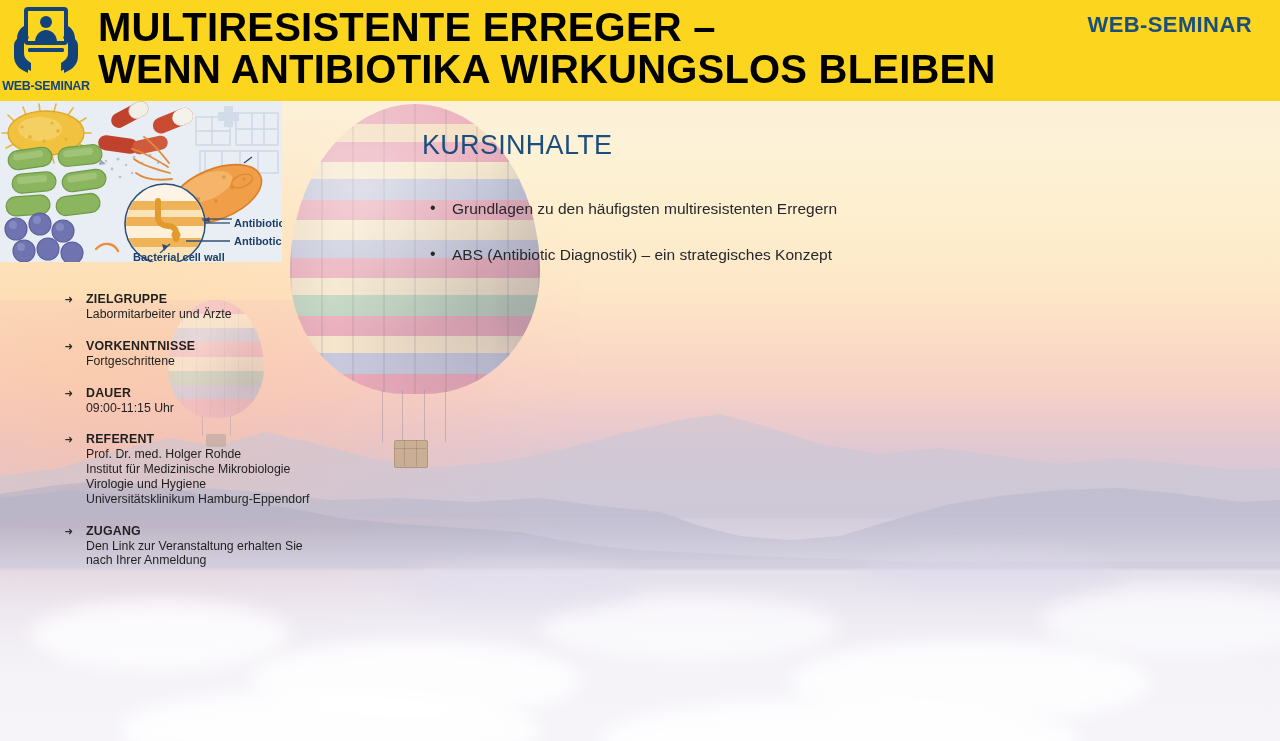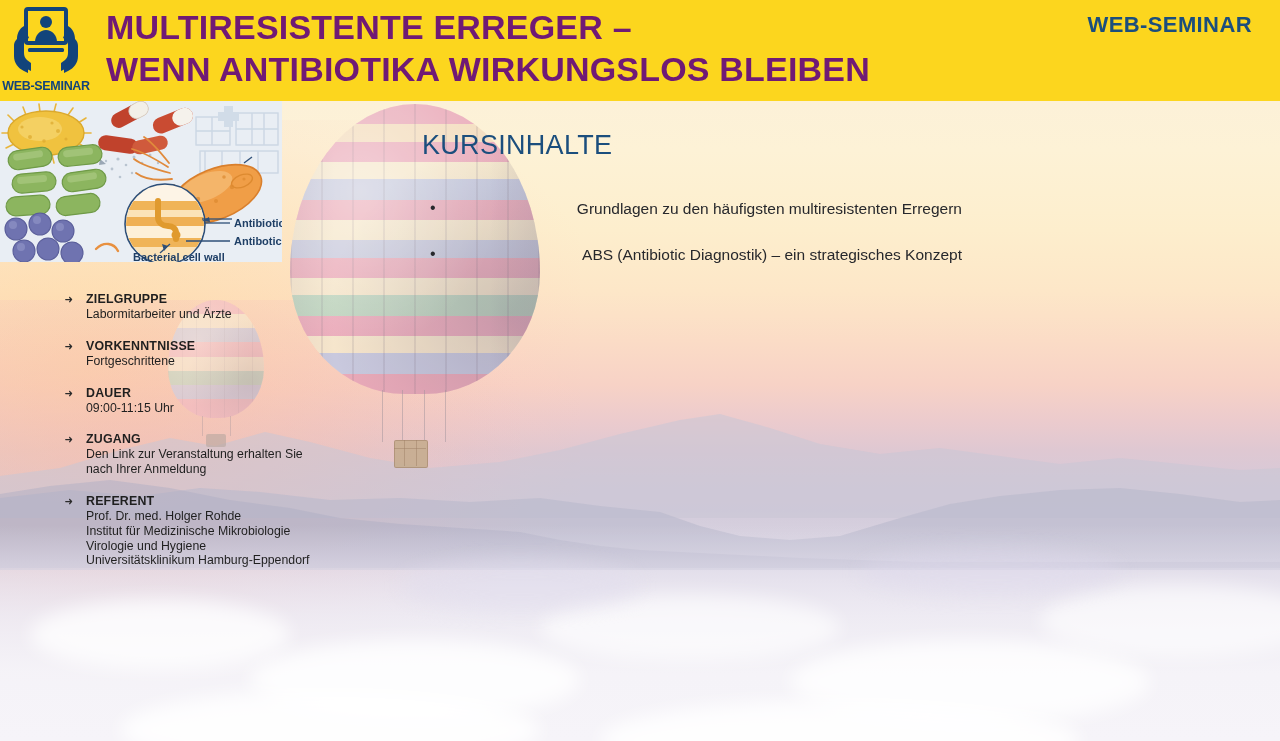--- a/index.html
+++ b/index.html
@@ -74,23 +74,23 @@
     display:flex;flex-direction:column;align-items:center;justify-content:flex-start;
     padding-top:4px;box-sizing:border-box;
   }
   .logo-svg{display:block;}
   .logo-word{
     font-weight:bold;font-size:12.5px;letter-spacing:-0.3px;color:#12447b;
     font-family:"Liberation Sans","DejaVu Sans",sans-serif;
     margin-top:1px;
   }
   .title{
-    position:absolute;left:106px;top:6px;width:900px;
-    color:#701a75;font-weight:bold;
-    font-size:34px;line-height:42px;letter-spacing:.2px;
+    position:absolute;left:98px;top:6px;width:900px;
+    color:#000000;font-weight:bold;
+    font-size:40px;line-height:42px;letter-spacing:.2px;
     font-family:"Liberation Sans","DejaVu Sans",sans-serif;
     white-space:pre-line;
   }
   .header-tag{
     position:absolute;right:28px;top:12px;
     color:#1b4e7d;font-weight:bold;font-size:22px;letter-spacing:.4px;
   }
 
   
   .inset{
@@ -101,21 +101,21 @@
 
   
   .kurs{position:absolute;left:378px;top:130px;width:540px;z-index:20;margin-left:44px;}
   .kurs-h{
     color:#1b4e7d;font-size:27px;font-weight:normal;letter-spacing:.3px;
     margin:0 0 38px 0;
   }
   .kurs-list{list-style:none;margin:0;padding:0;}
   .kurs-item{
     position:relative;padding-left:30px;margin-bottom:26px;
-    color:#27282c;font-size:15.5px;line-height:20px;white-space:pre-line;text-align:right;
+    color:#27282c;font-size:15.5px;line-height:20px;white-space:pre-line;
   }
   .kurs-item::before{
     content:"\2022";position:absolute;left:8px;top:-1px;font-size:16px;color:#27282c;
   }
 
   
   .details{position:absolute;left:64px;top:292px;width:330px;z-index:20;}
   .det-item{position:relative;padding-left:22px;margin-bottom:17px;}
   .det-item::before{
     content:"\279C";position:absolute;left:0;top:0px;
@@ -448,28 +448,28 @@
       <div class="det-label">VORKENNTNISSE</div>
       <div class="det-body">Fortgeschrittene</div>
     </div>
 
     <div class="det-item">
       <div class="det-label">DAUER</div>
       <div class="det-body">09:00-11:15 Uhr</div>
     </div>
 
     <div class="det-item">
-      <div class="det-label">ZUGANG</div>
-      <div class="det-body">Den Link zur Veranstaltung erhalten Sie
-nach Ihrer Anmeldung</div>
-    </div>
-
-    <div class="det-item">
       <div class="det-label">REFERENT</div>
       <div class="det-body">Prof. Dr. med. Holger Rohde
 Institut für Medizinische Mikrobiologie
 Virologie und Hygiene
 Universitätsklinikum Hamburg-Eppendorf</div>
     </div>
 
+    <div class="det-item">
+      <div class="det-label">ZUGANG</div>
+      <div class="det-body">Den Link zur Veranstaltung erhalten Sie
+nach Ihrer Anmeldung</div>
+    </div>
+
   </div>
 
 </div>
 
 </body></html>

